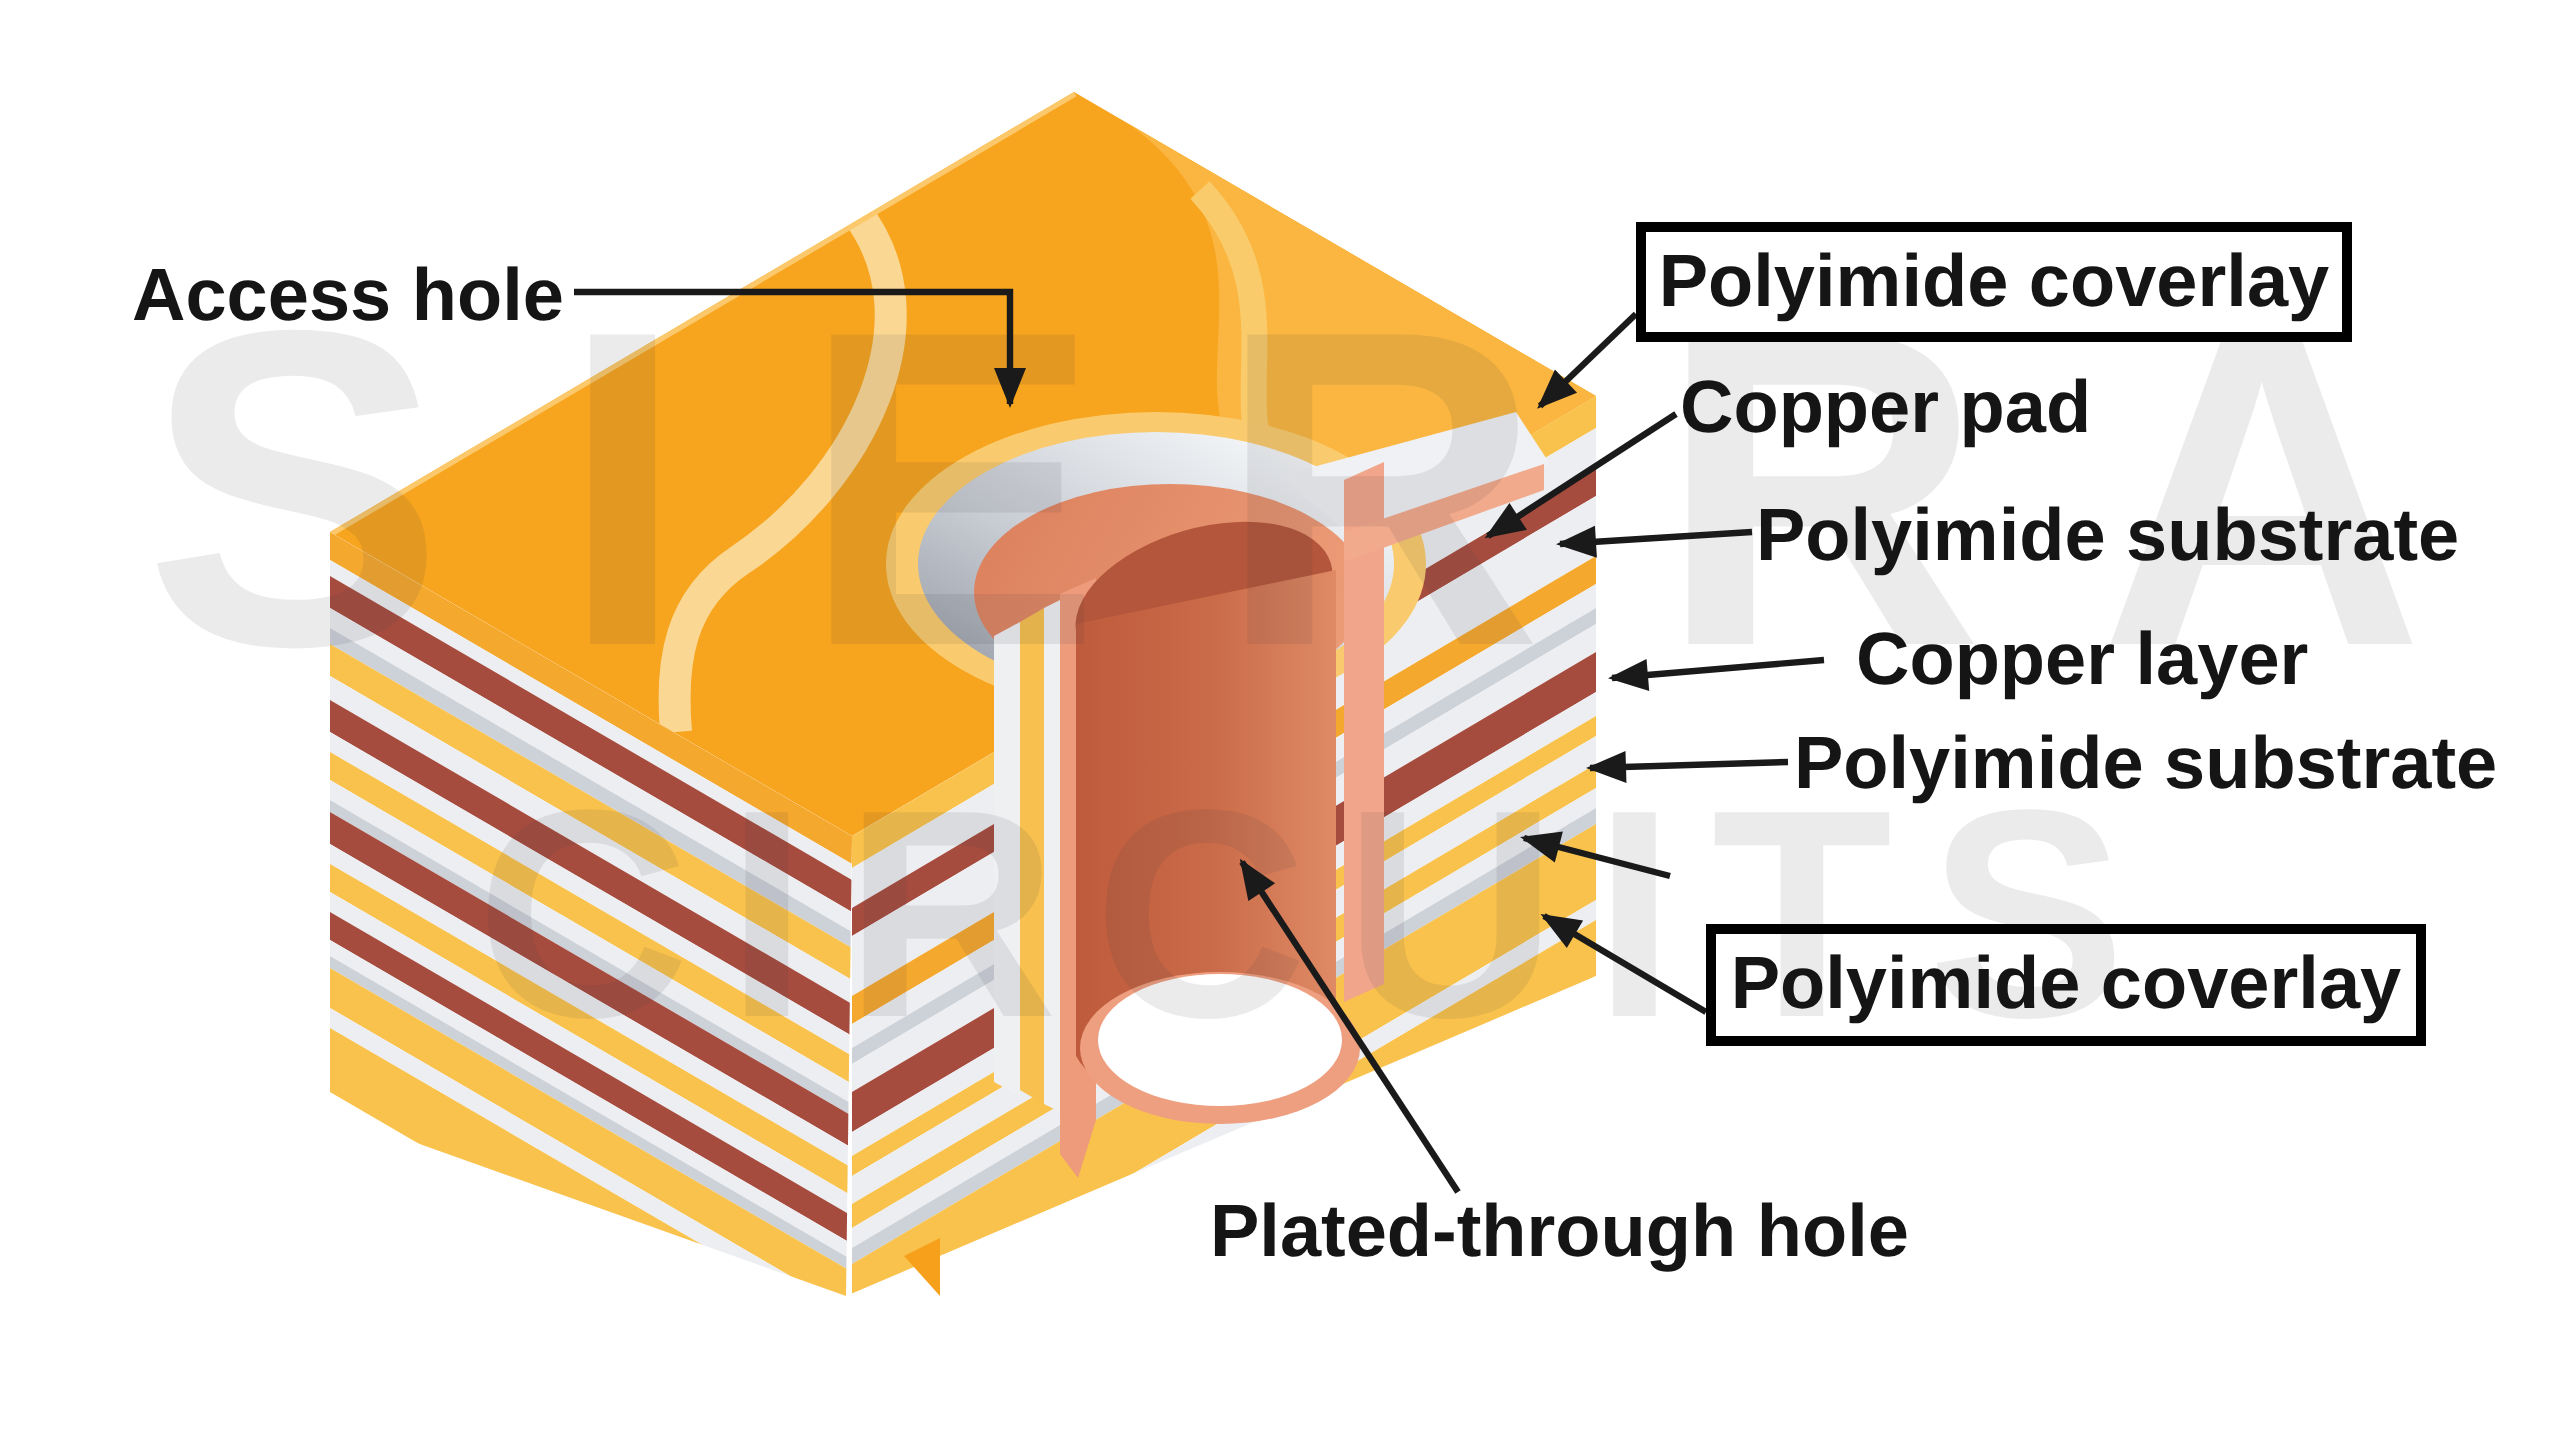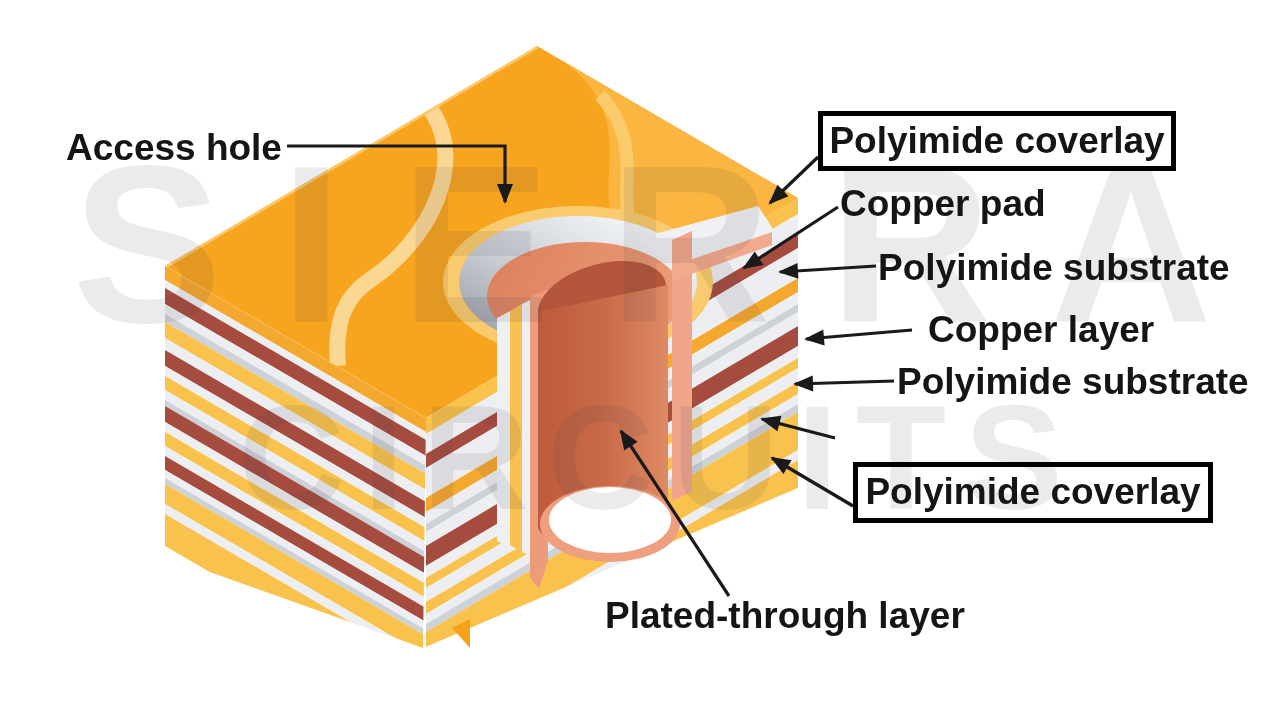--- a/index.html
+++ b/index.html
@@ -179,16 +179,16 @@
   </svg>
 
   <div class="labels">
     <div class="lbl" id="lbl-access">Access hole</div>
     <div class="lbl boxed" id="lbl-coverlay-top">Polyimide coverlay</div>
     <div class="lbl" id="lbl-copper-pad">Copper pad</div>
     <div class="lbl" id="lbl-substrate-1">Polyimide substrate</div>
     <div class="lbl" id="lbl-copper-layer">Copper layer</div>
     <div class="lbl" id="lbl-substrate-2">Polyimide substrate</div>
     <div class="lbl boxed" id="lbl-coverlay-bottom">Polyimide coverlay</div>
-    <div class="lbl" id="lbl-pth">Plated-through layer</div>
+    <div class="lbl" id="lbl-pth">Plated-through hole</div>
   </div>
 
 </div>
 
 </body></html>

